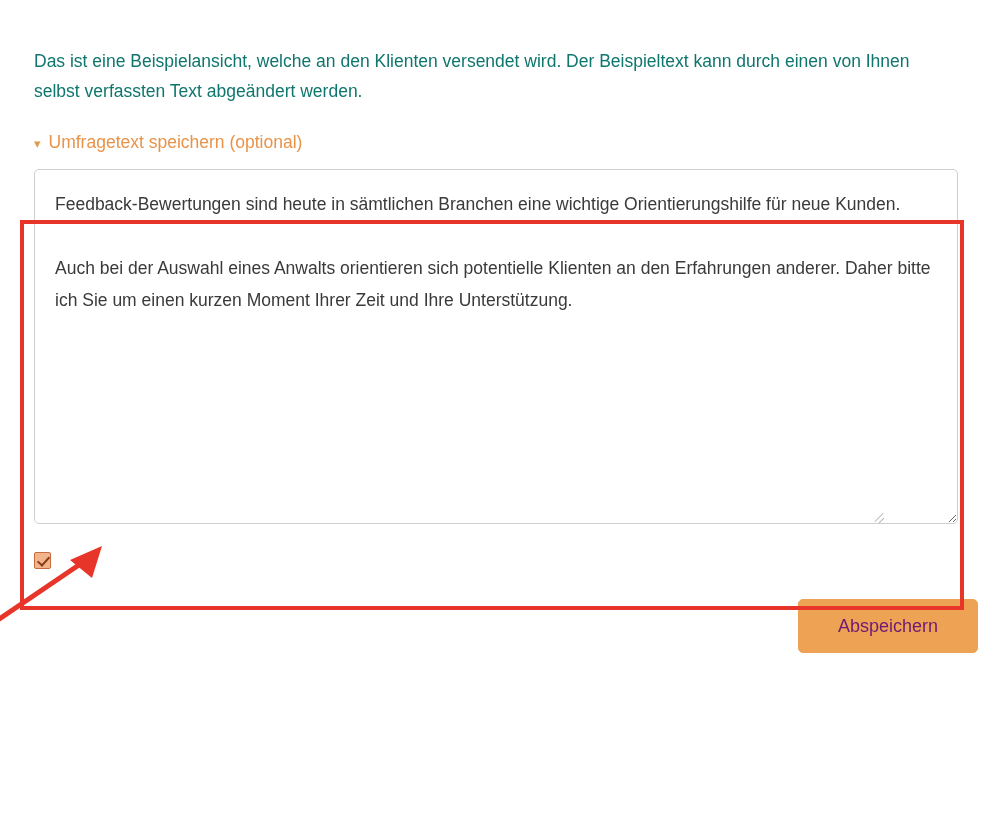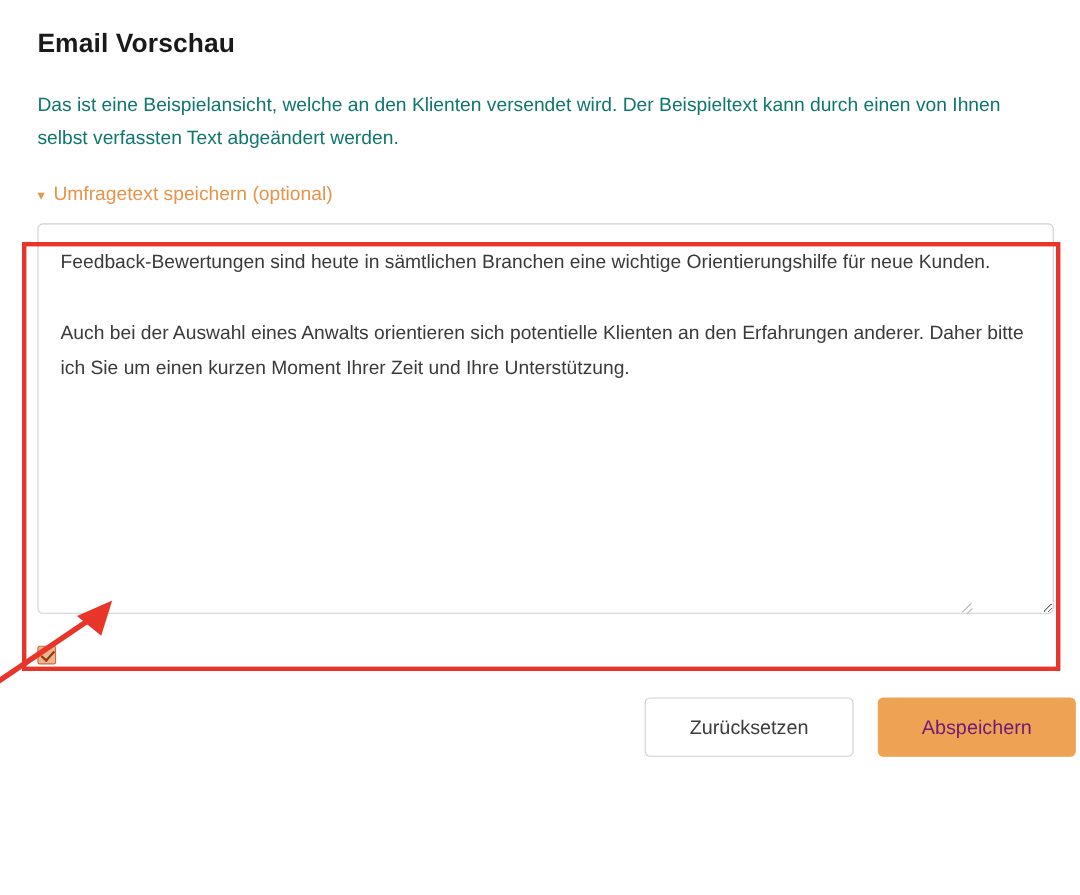--- a/index.html
+++ b/index.html
@@ -177,21 +177,20 @@
     border: 1px solid #eda254;
     color: #701a75;
     min-width: 180px;
   }
 </style>
 </head>
 <body>
 
 <div class="panel">
 
-  <h1 class="title">Email Vorschau</h1>
 
   <p class="intro">Das ist eine Beispielansicht, welche an den Klienten versendet wird. Der Beispieltext kann durch einen von Ihnen selbst verfassten Text abgeändert werden.</p>
 
   <div class="toggle-row">
     <span class="chevron">▾</span>
     <span class="toggle-label">Umfragetext speichern (optional)</span>
   </div>
 
   <div class="textarea-wrap">
     <textarea class="survey-textarea" placeholder="" style="">Feedback-Bewertungen sind heute in sämtlichen Branchen eine wichtige Orientierungshilfe für neue Kunden.
@@ -201,21 +200,20 @@
       <span class="g1"></span>
         <span class="g2"></span>
     </span>
   </div>
 
   <div class="checkbox-row">
     <span class="checkbox"></span>
   </div>
 
   <div class="buttons">
-    <button class="btn btn-secondary">Zurücksetzen</button>
     <button class="btn btn-primary">Abspeichern</button>
   </div>
 
 </div>
 
 <div class="annot-rect"></div>
 <svg class="annot-arrow" viewBox="0 0 160 110">
   <line x1="2" y1="102" x2="120" y2="22" stroke="#e8352a" stroke-width="5"></line>
   <polygon points="124,16 92,30 114,48" fill="#e8352a"></polygon>
 </svg>

